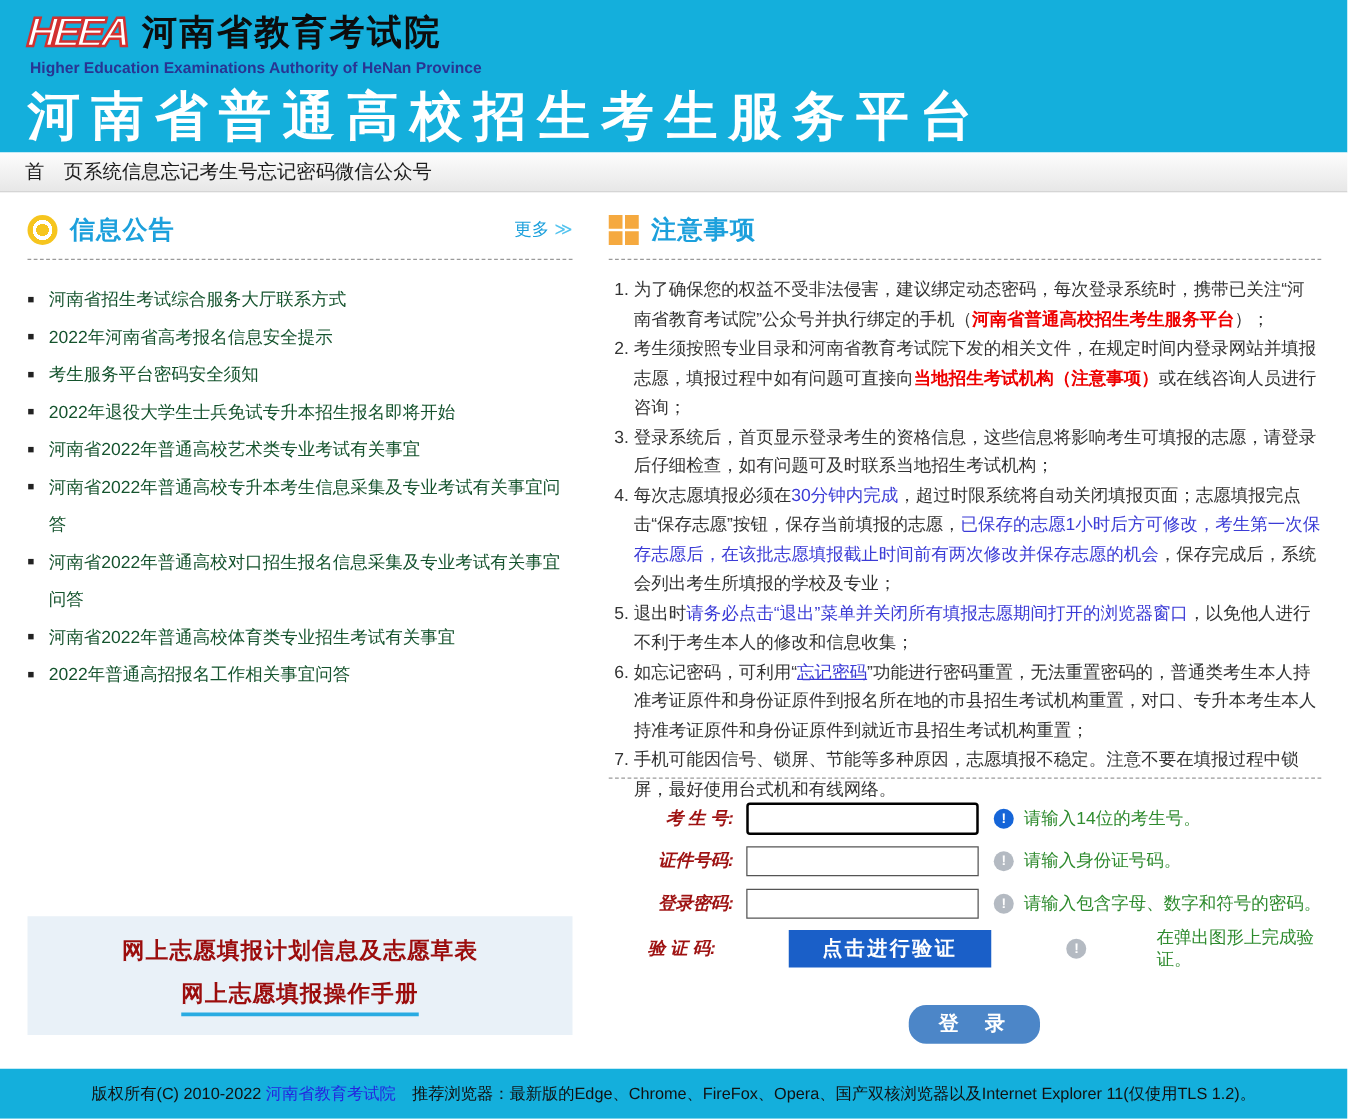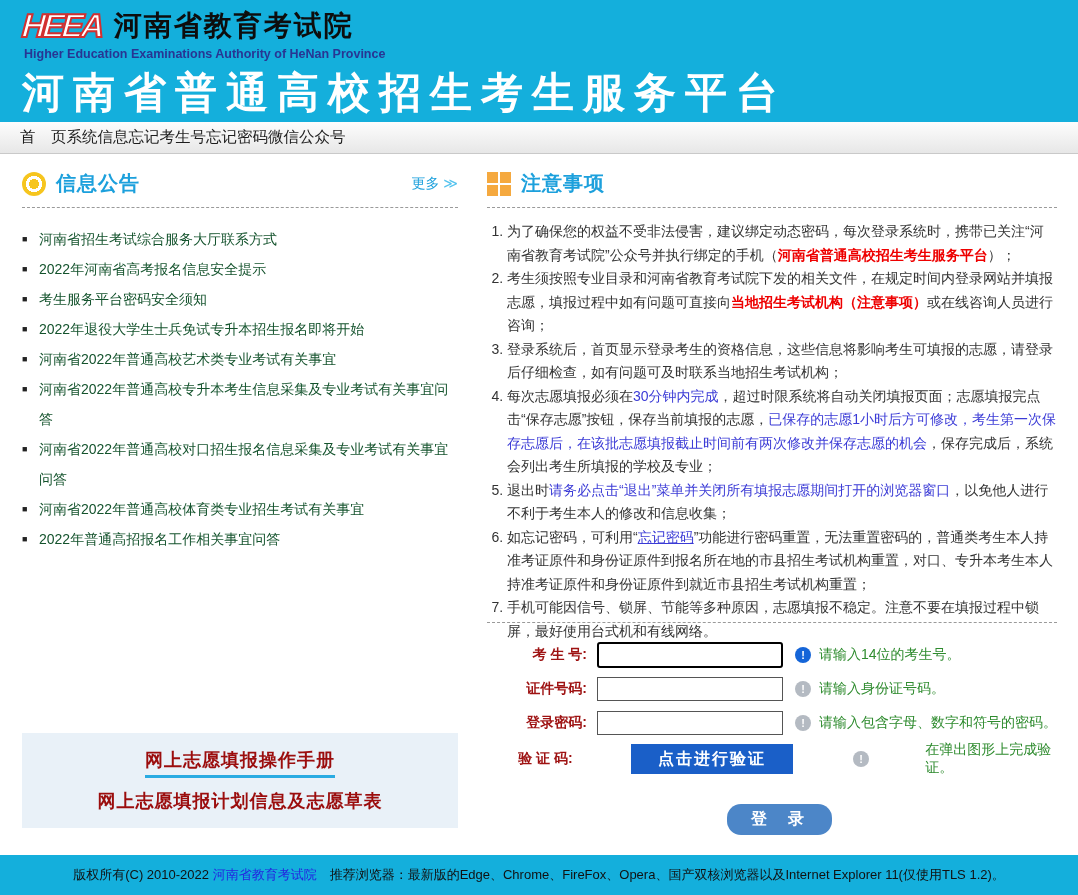--- a/index.html
+++ b/index.html
@@ -59,21 +59,21 @@
   
   .col-right { position:absolute; left:487px; top:6px; width:570px; height:695px; }
   .notes-list { margin:12px 0 0 0; padding-left:20px; font-size:14px; line-height:23.5px; color:#333; }
   .notes-list li::marker { color:#333; }
   .seg-red  { color:var(--alert-red,#EE0000); font-weight:700; cursor:pointer; }
   .seg-blue { color:var(--note-blue,#3B3BD6); }
   .seg-link { color:var(--note-blue,#3B3BD6); text-decoration:underline; cursor:pointer; }
   .form-sep { position:absolute; left:0; right:0; top:462px; border-top:1px dashed #9a9a9a; }
   .login-form { position:absolute; left:0; top:482px; width:570px; }
   .form-row { display:flex; align-items:center; height:26px; margin-bottom:8px; }
-  .form-label { width:105px; text-align:right; padding-right:5px; font-size:14px; font-weight:700; color:var(--label-red,#9E1212); white-space:pre; }
+  .form-label { width:105px; text-align:right; padding-right:5px; font-size:14px; font-weight:700; color:var(--label-red,#9E1212); white-space:pre;font-style:italic; }
   .form-input { width:186px; height:24px; border:1px solid #555; margin-left:5px; background:#fff; padding:0 4px; font-size:14px; }
   .form-input.focused { border:2px solid #000; border-radius:3px; height:26px; }
   .hint-icon {
     width:16px; height:16px; border-radius:50%; margin-left:12px; flex:0 0 16px;
     display:flex; align-items:center; justify-content:center;
     font-size:11px; font-weight:700; color:#fff;
   }
   .icon-blue { background:#1565D8; }
   .icon-gray { background:#B4BAC2; }
   .form-hint { margin-left:8px; font-size:14px; color:var(--hint-green,#2E8B2E); }
@@ -132,22 +132,22 @@
         <li>2022年退役大学生士兵免试专升本招生报名即将开始</li>
         <li>河南省2022年普通高校艺术类专业考试有关事宜</li>
         <li>河南省2022年普通高校专升本考生信息采集及专业考试有关事宜问答</li>
         <li>河南省2022年普通高校对口招生报名信息采集及专业考试有关事宜问答</li>
         <li>河南省2022年普通高校体育类专业招生考试有关事宜</li>
         <li>2022年普通高招报名工作相关事宜问答</li>
       </ul>
   </section>
 
   <div class="quick-links">
+    <a class="quick-link">网上志愿填报计划信息及志愿草表</a>
     <a class="quick-link underlined">网上志愿填报操作手册</a>
-    <a class="quick-link">网上志愿填报计划信息及志愿草表</a>
   </div>
 
   <section class="col-right">
     <div class="section-header">
       <span class="icon-grid">
           <i></i>
           <i></i>
           <i></i>
           <i></i>
         </span>

